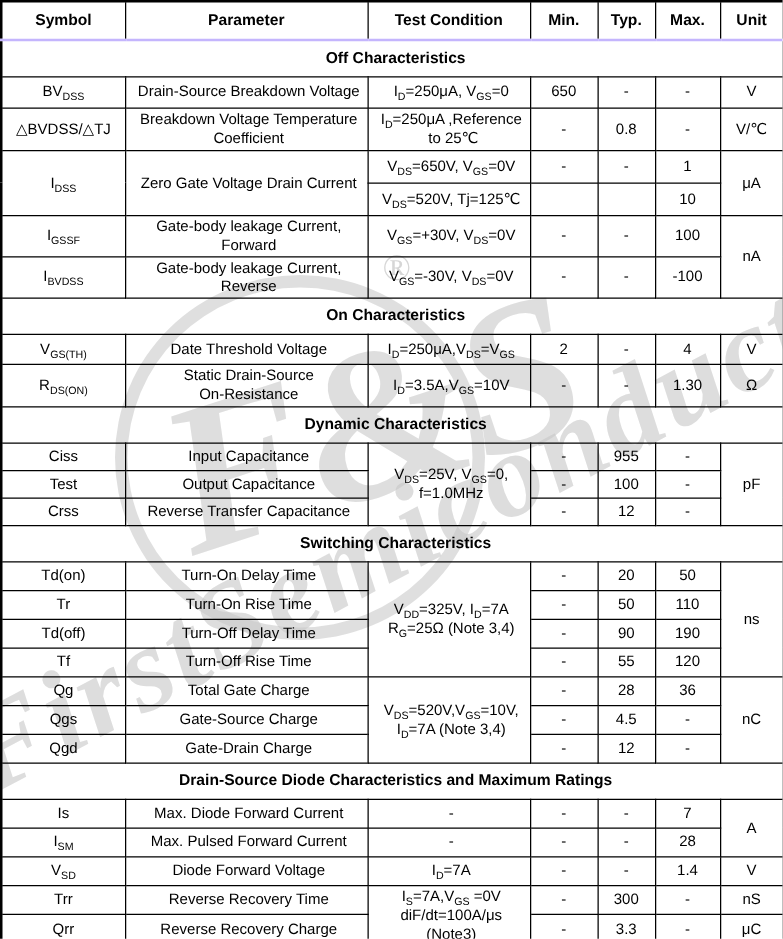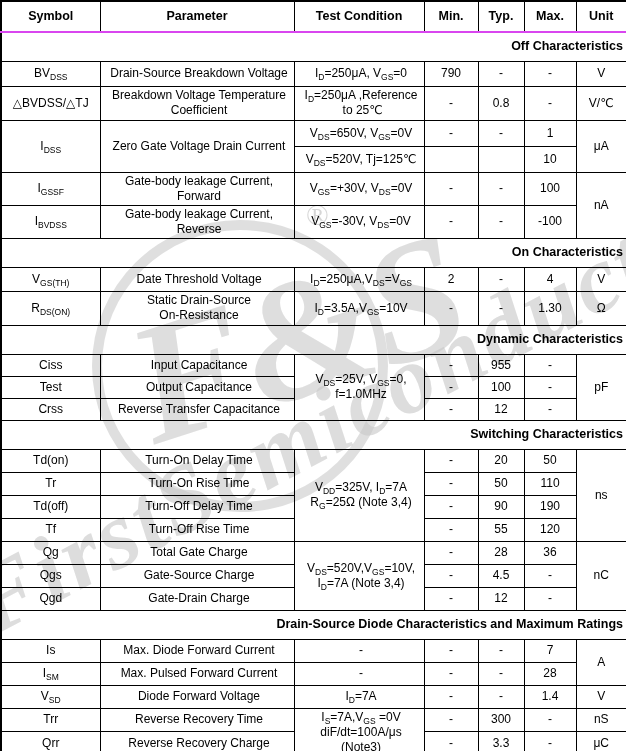--- a/index.html
+++ b/index.html
@@ -40,24 +40,24 @@
     width:626px; border-collapse:collapse; table-layout:fixed;
     border:2px solid #000; background:transparent;
   }
   th,td {
     border:1px solid #000; font-size:12px; line-height:1.25;
     padding:1px 3px; vertical-align:middle;
     white-space:pre-line; overflow:hidden;
   }
   thead th {
     font-size:12.5px; font-weight:bold; text-align:center;
-    border-bottom:2px solid #d946ef; white-space:normal;
+    border-bottom:2px solid #c4b5fd; white-space:normal;
   }
   td.sec {
-    font-weight:bold; font-size:12.5px; text-align:right;
+    font-weight:bold; font-size:12.5px; text-align:center;
     padding-left:8px; white-space:normal;
   }
   td.c  { text-align:center; }
   td.l  { text-align:center; padding-left:7px; }
   sub { font-size:8.5px; line-height:0; }
 </style>
 </head>
 <body>
 
 <div class="wm-layer">
@@ -90,21 +90,21 @@
   </thead>
   <tbody>
     <tr style="height:29px">
         <td class="sec" colspan="7">Off Characteristics</td>
       </tr>
 
     <tr style="height:25px">
       <td class="c">BV<sub>DSS</sub></td>
       <td class="l">Drain-Source Breakdown Voltage</td>
       <td class="l">I<sub>D</sub>=250μA, V<sub>GS</sub>=0</td>
-      <td class="c">790</td>
+      <td class="c">650</td>
       <td class="c">-</td>
       <td class="c">-</td>
       <td class="c">V</td>
     </tr>
     <tr style="height:34px">
       <td class="c">△BVDSS/△TJ</td>
       <td class="l">Breakdown Voltage Temperature
 Coefficient</td>
       <td class="l">I<sub>D</sub>=250μA ,Reference
 &nbsp;to 25℃</td>

